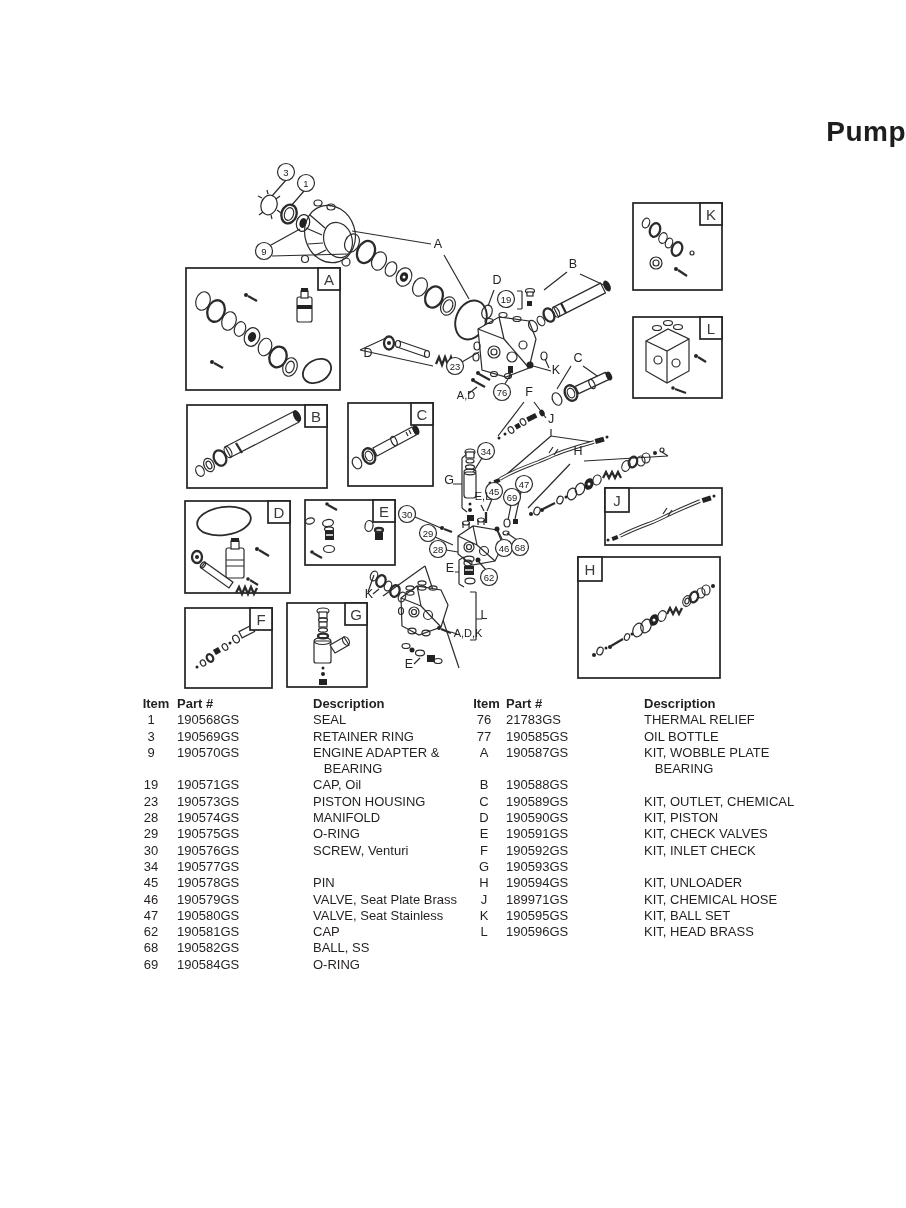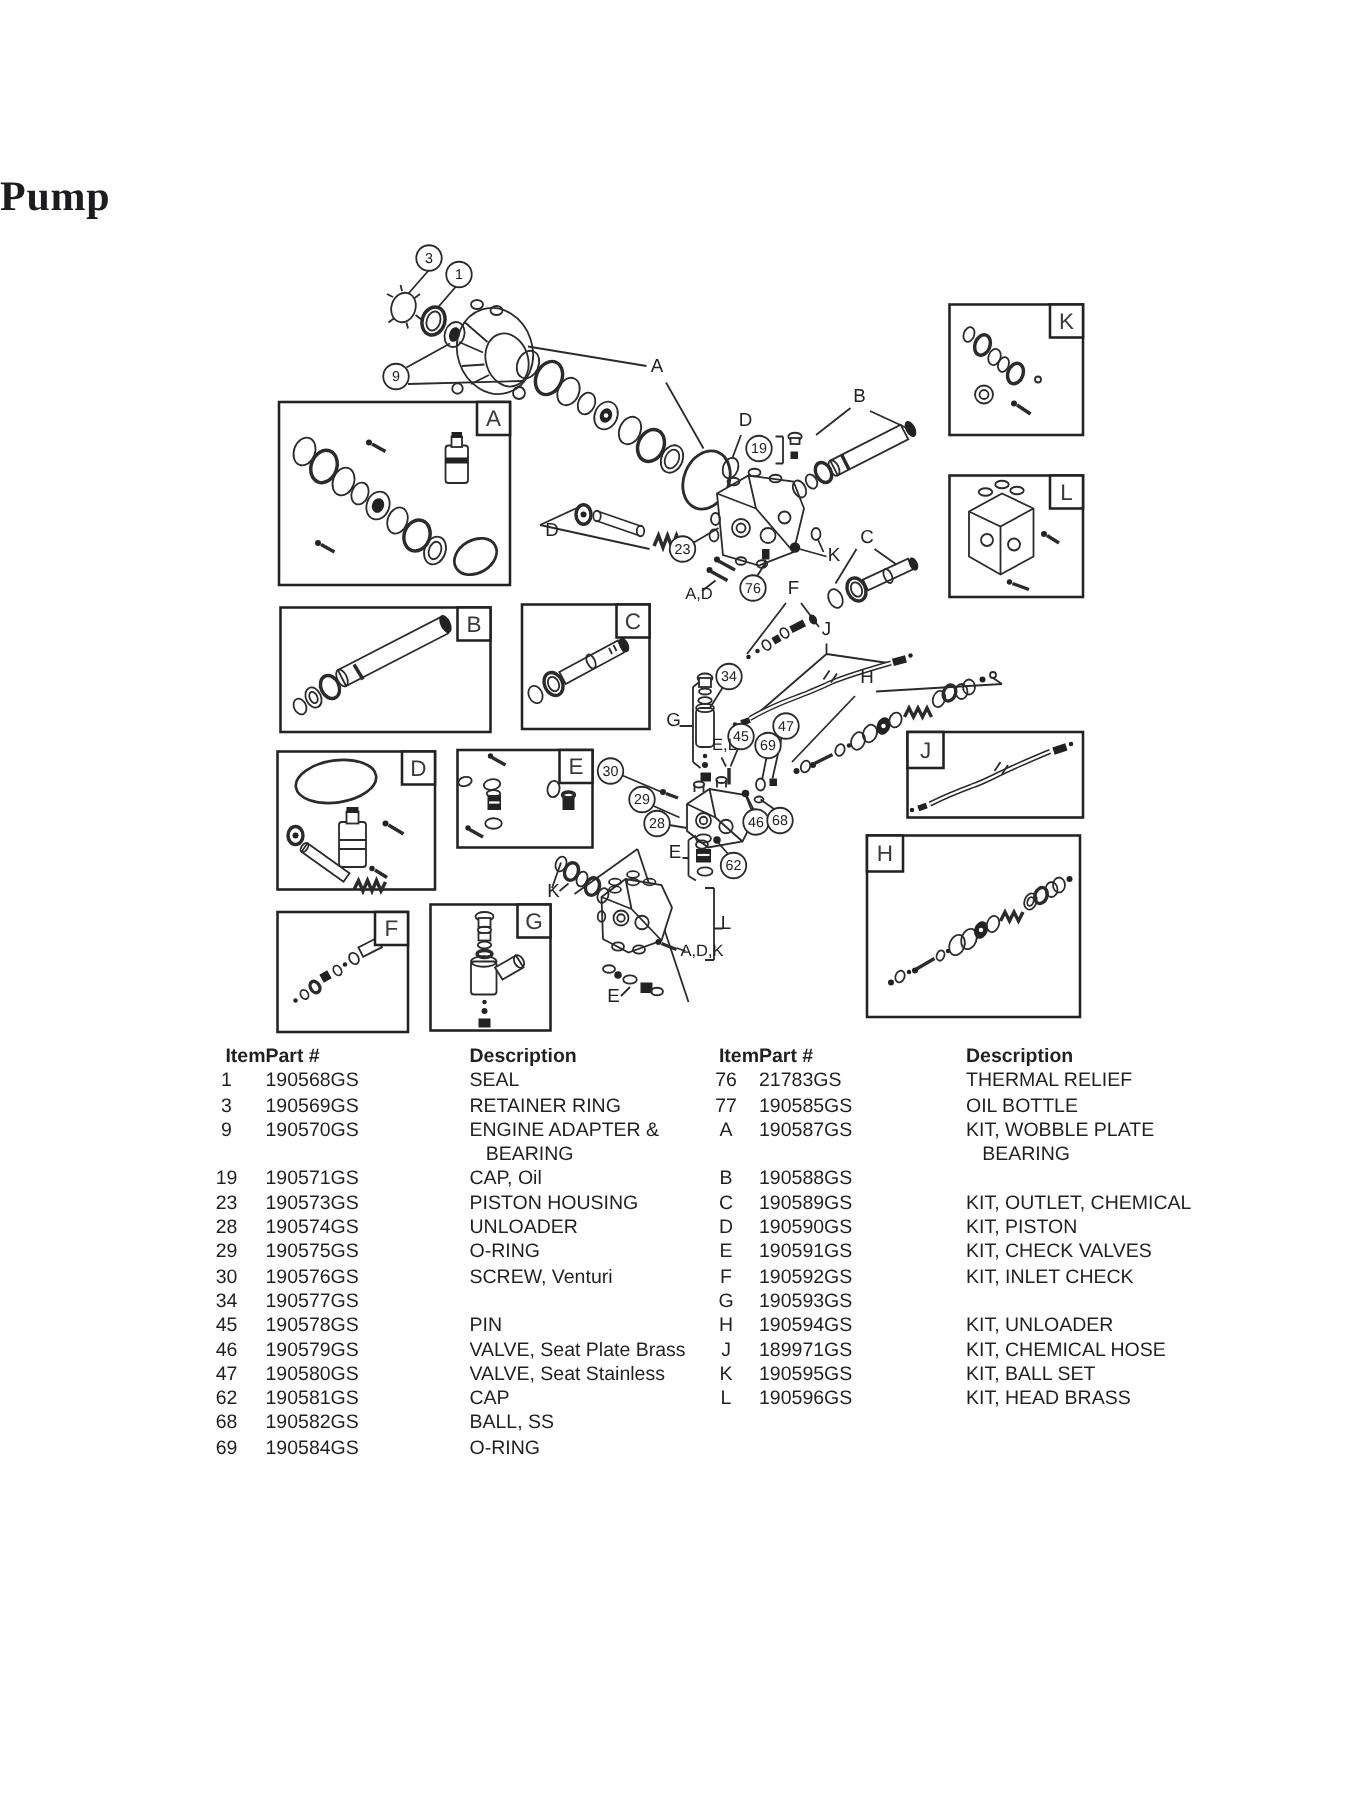--- a/index.html
+++ b/index.html
@@ -1,19 +1,19 @@
 <!DOCTYPE html>
 <html><head>
 <meta charset="utf-8">
 <style>
   html,body{margin:0;padding:0;background:#fff;}
   .page{position:relative;width:906px;height:1208px;background:#fff;overflow:hidden;
         font-family:"Liberation Sans",sans-serif;color:#231f20;}
-  .title{position:absolute;top:116px;left:0;width:906px;text-align:left;
-         font-size:28px;font-weight:bold;margin:0;letter-spacing:.5px;color:#1d1d1f;font-family:Liberation Serif, serif;}
+  .title{position:absolute;top:116px;left:0;width:906px;text-align:right;
+         font-size:28px;font-weight:bold;margin:0;letter-spacing:.5px;color:#1d1d1f;}
   #diagram{position:absolute;top:0;left:0;}
 
   
   .s{stroke:#2b2b2b;fill:none;stroke-width:1.2;}
   .s2{stroke:#2b2b2b;fill:none;stroke-width:2.3;}
   .sw{stroke:#2b2b2b;fill:#fff;stroke-width:1.2;}
   .f{fill:#222;stroke:none;}
   .frame{fill:none;stroke:#222;stroke-width:1.7;}
   .tabrect{fill:#fff;stroke:#222;stroke-width:1.7;}
   .tabtxt{font:15px "Liberation Sans",sans-serif;fill:#3a3a3a;text-anchor:middle;dominant-baseline:central;}
@@ -27,21 +27,21 @@
   #table-left{left:135px;width:330px;}
   #table-right{left:467px;width:335px;}
   .prow{display:grid;}
   .t-left .prow{grid-template-columns:42px 100px auto;}
   .t-right .prow{grid-template-columns:39px 102px auto;}
   .c-item{text-align:center;}
   .t-left .c-item{padding-right:10px;}
   .t-right .c-item{padding-right:5px;}
   .c-desc{white-space:pre-wrap;margin-left:36px;}
   .phead{font-weight:bold;}
-  .phead .c-item{text-align:right;padding:0;}
+  .phead .c-item{text-align:center;padding:0;}
 </style>
 </head>
 <body>
 
 <div class="page">
   <h1 class="title">Pump</h1>
 
   <svg id="diagram" width="906" height="700" viewBox="0 0 906 700" xmlns="http://www.w3.org/2000/svg">
 
     <g id="panel-frames">
@@ -612,21 +612,21 @@
           <div class="c-desc">CAP, Oil</div>
         </div>
         <div class="prow">
           <div class="c-item">23</div>
           <div class="c-part">190573GS</div>
           <div class="c-desc">PISTON HOUSING</div>
         </div>
         <div class="prow">
           <div class="c-item">28</div>
           <div class="c-part">190574GS</div>
-          <div class="c-desc">UNLOADER</div>
+          <div class="c-desc">MANIFOLD</div>
         </div>
         <div class="prow">
           <div class="c-item">29</div>
           <div class="c-part">190575GS</div>
           <div class="c-desc">O-RING</div>
         </div>
         <div class="prow">
           <div class="c-item">30</div>
           <div class="c-part">190576GS</div>
           <div class="c-desc">SCREW, Venturi</div>

